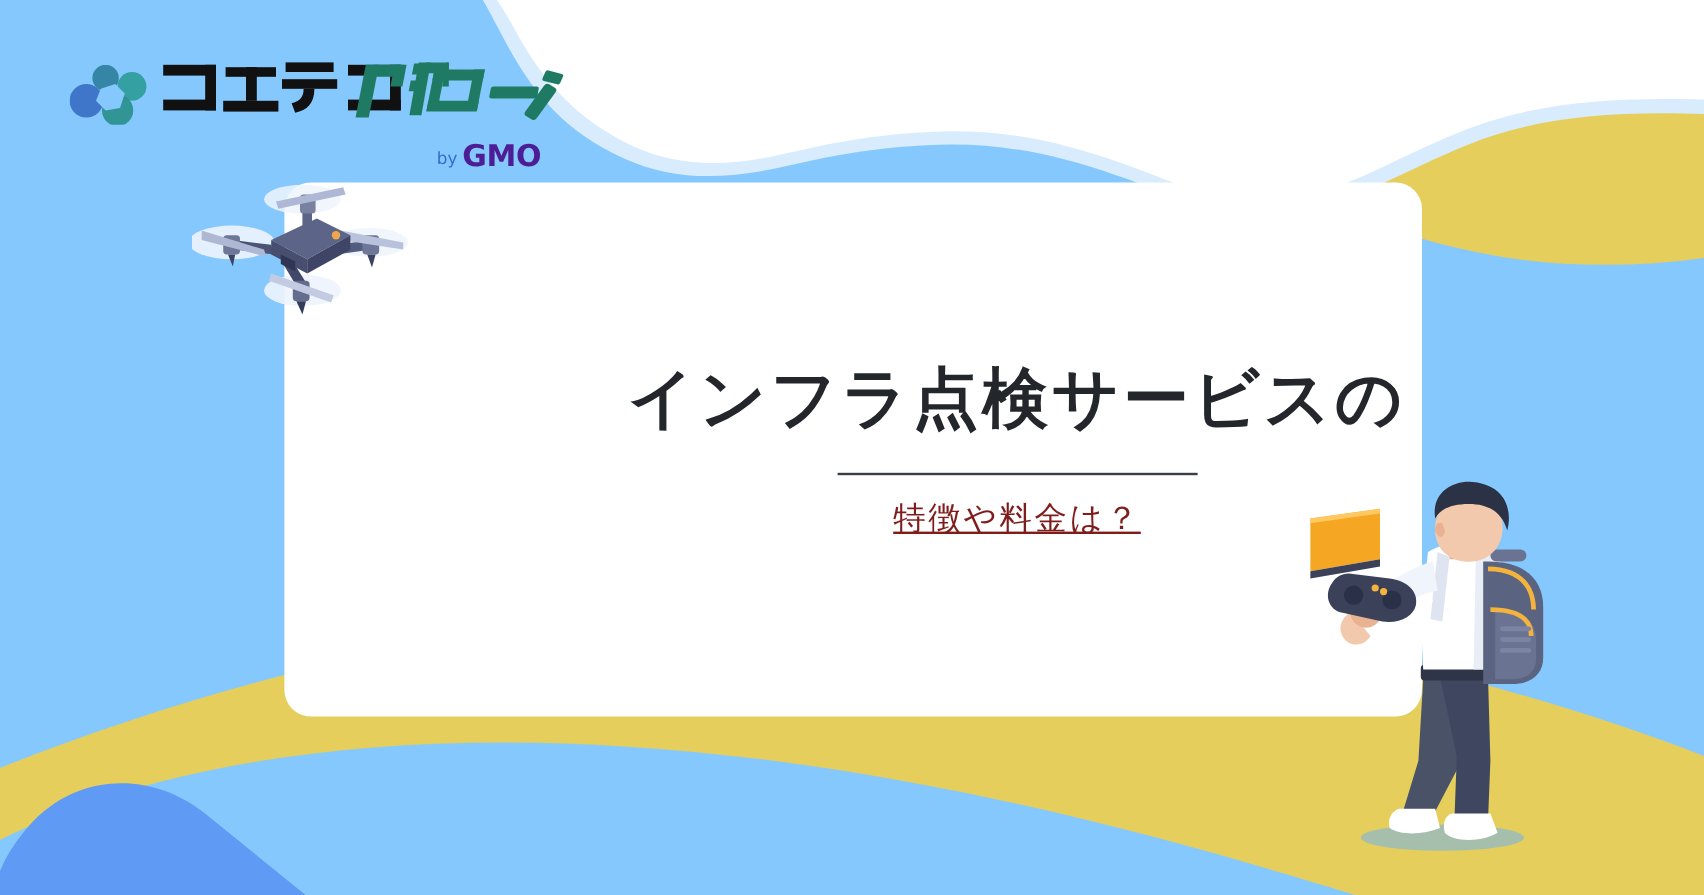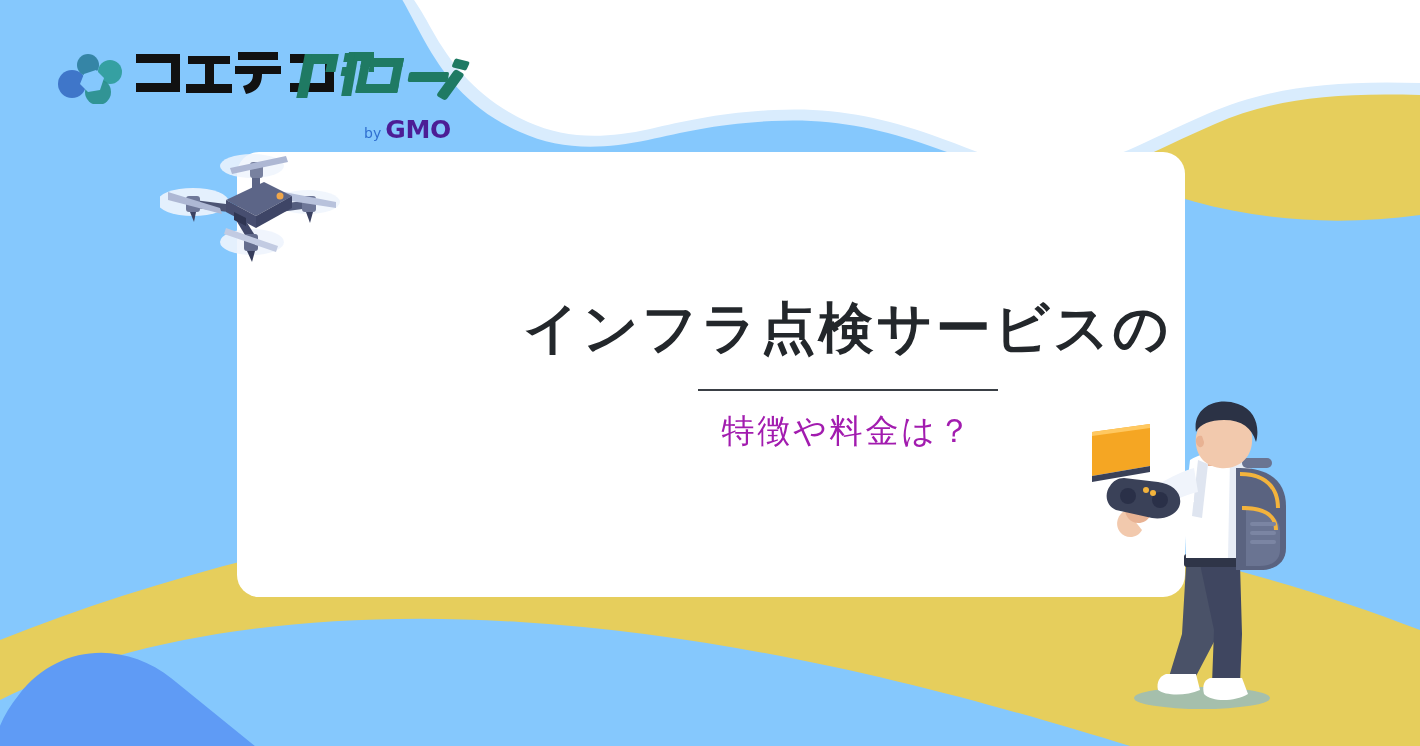--- a/index.html
+++ b/index.html
@@ -57,26 +57,27 @@
     white-space: nowrap;
     text-align: center;
   }
   #divider {
     width: 300px;
     height: 2px;
     background: #3a3f45;
     margin: 27px 0 18px 0;
   }
   #subtitle {
-    color: #a21caf;
+    color: #7f1d1d;
     font-weight: 400;
-    font-size: 33px;
+    font-size: 27px;
     letter-spacing: 0.085em;
     white-space: nowrap;
     text-align: center;
+    text-decoration: underline;
   }
   
   #logo {
     position: absolute;
     left: 58px;
     top: 46px;
     z-index: 12;
     display: block;
   }
   #logo-mark { position: absolute; left: 0; top: 8px; }

